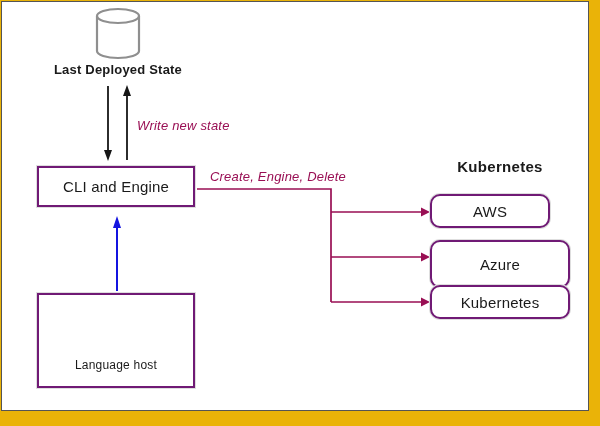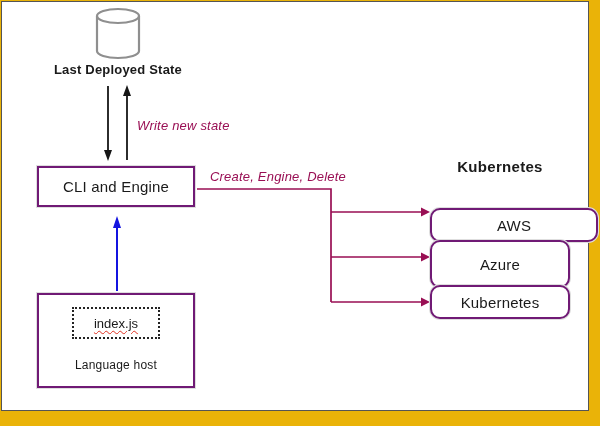--- a/index.html
+++ b/index.html
@@ -101,29 +101,26 @@
 
   <div class="box" style="left:37px;top:166px;width:158px;height:41px;">
     <span class="box-label">CLI and Engine</span>
   </div>
 
   <div class="edge-label" style="left:210px;top:169px;">Create, Engine, Delete</div>
 
 
   <div class="providers-heading" style="left:430px;top:158px;width:140px;">Kubernetes</div>
 
-  <div class="box rounded" style="left:430px;top:208px;width:168px;height:34px;">
+  <div class="box rounded" style="left:430px;top:194px;width:120px;height:34px;">
     <span class="box-label">AWS</span>
   </div>
   <div class="box rounded" style="left:430px;top:240px;width:140px;height:48px;">
     <span class="box-label">Azure</span>
   </div>
   <div class="box rounded" style="left:430px;top:285px;width:140px;height:34px;">
     <span class="box-label">Kubernetes</span>
   </div>
 
   <div class="box" style="left:37px;top:293px;width:158px;height:95px;">
-    <div class="file-box" style="left:33px;top:12px;width:88px;height:32px;">
-      <span class="file-name">index.js</span>
-    </div>
     <div class="host-label">Language host</div>
   </div>
 </div>
 
 </body></html>

